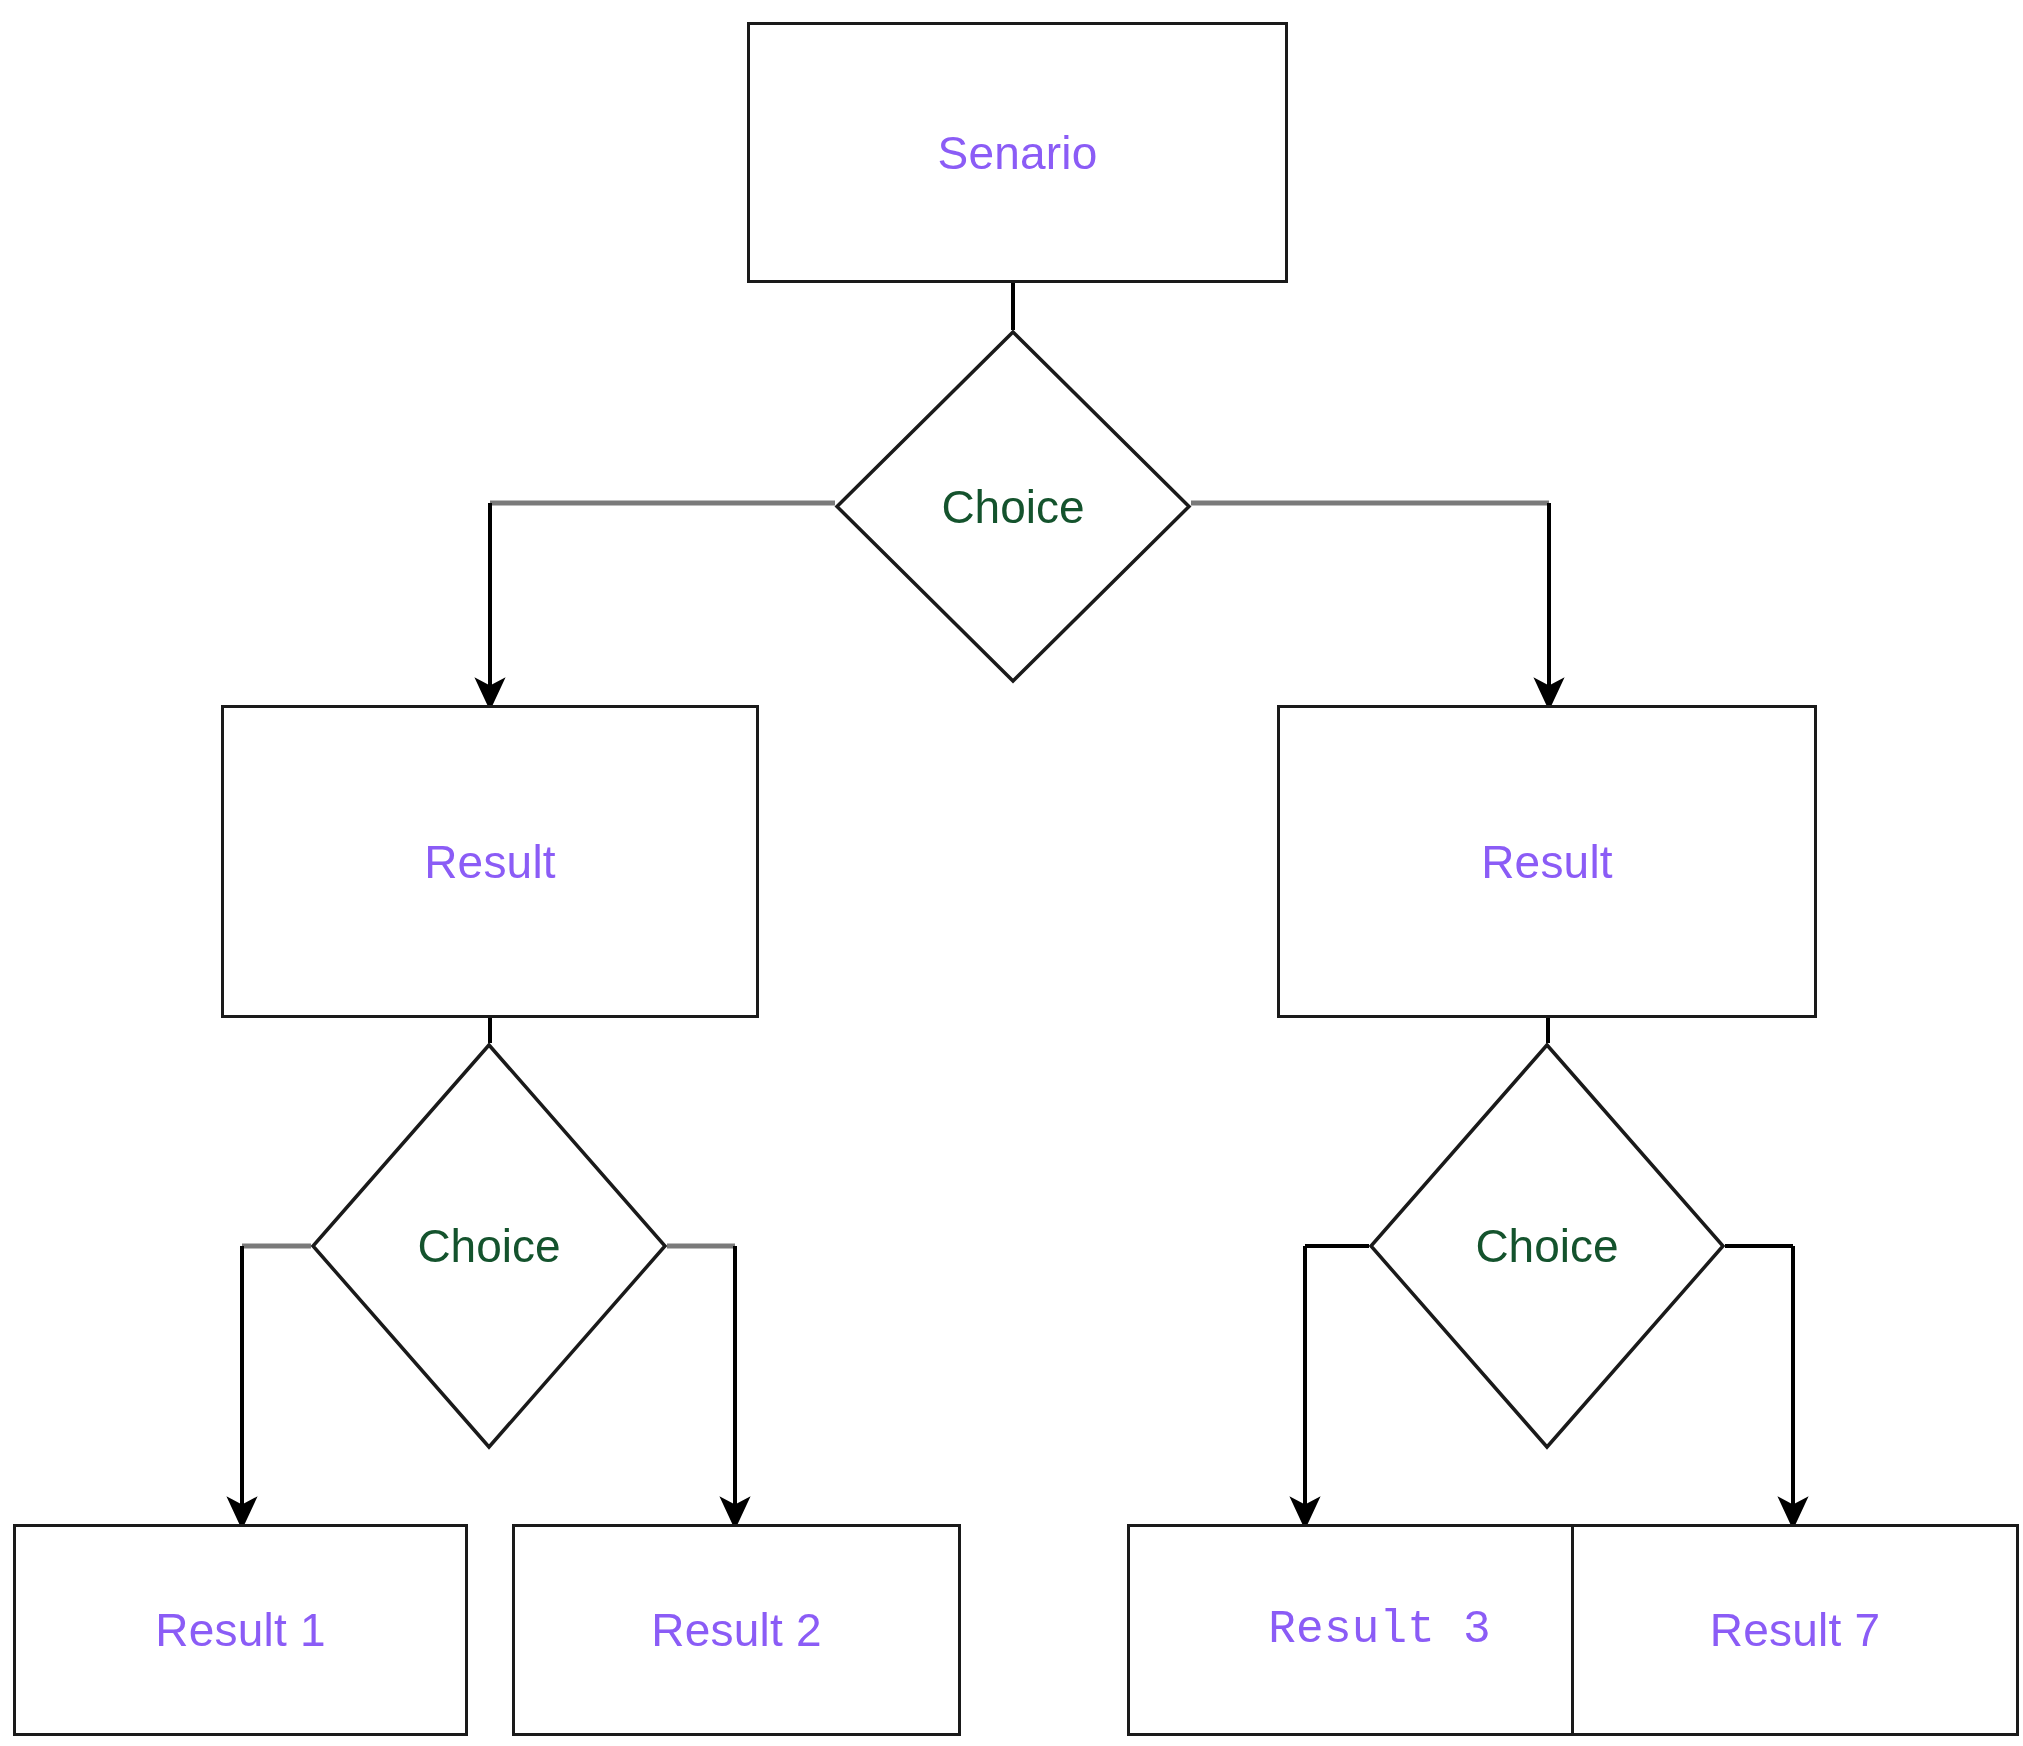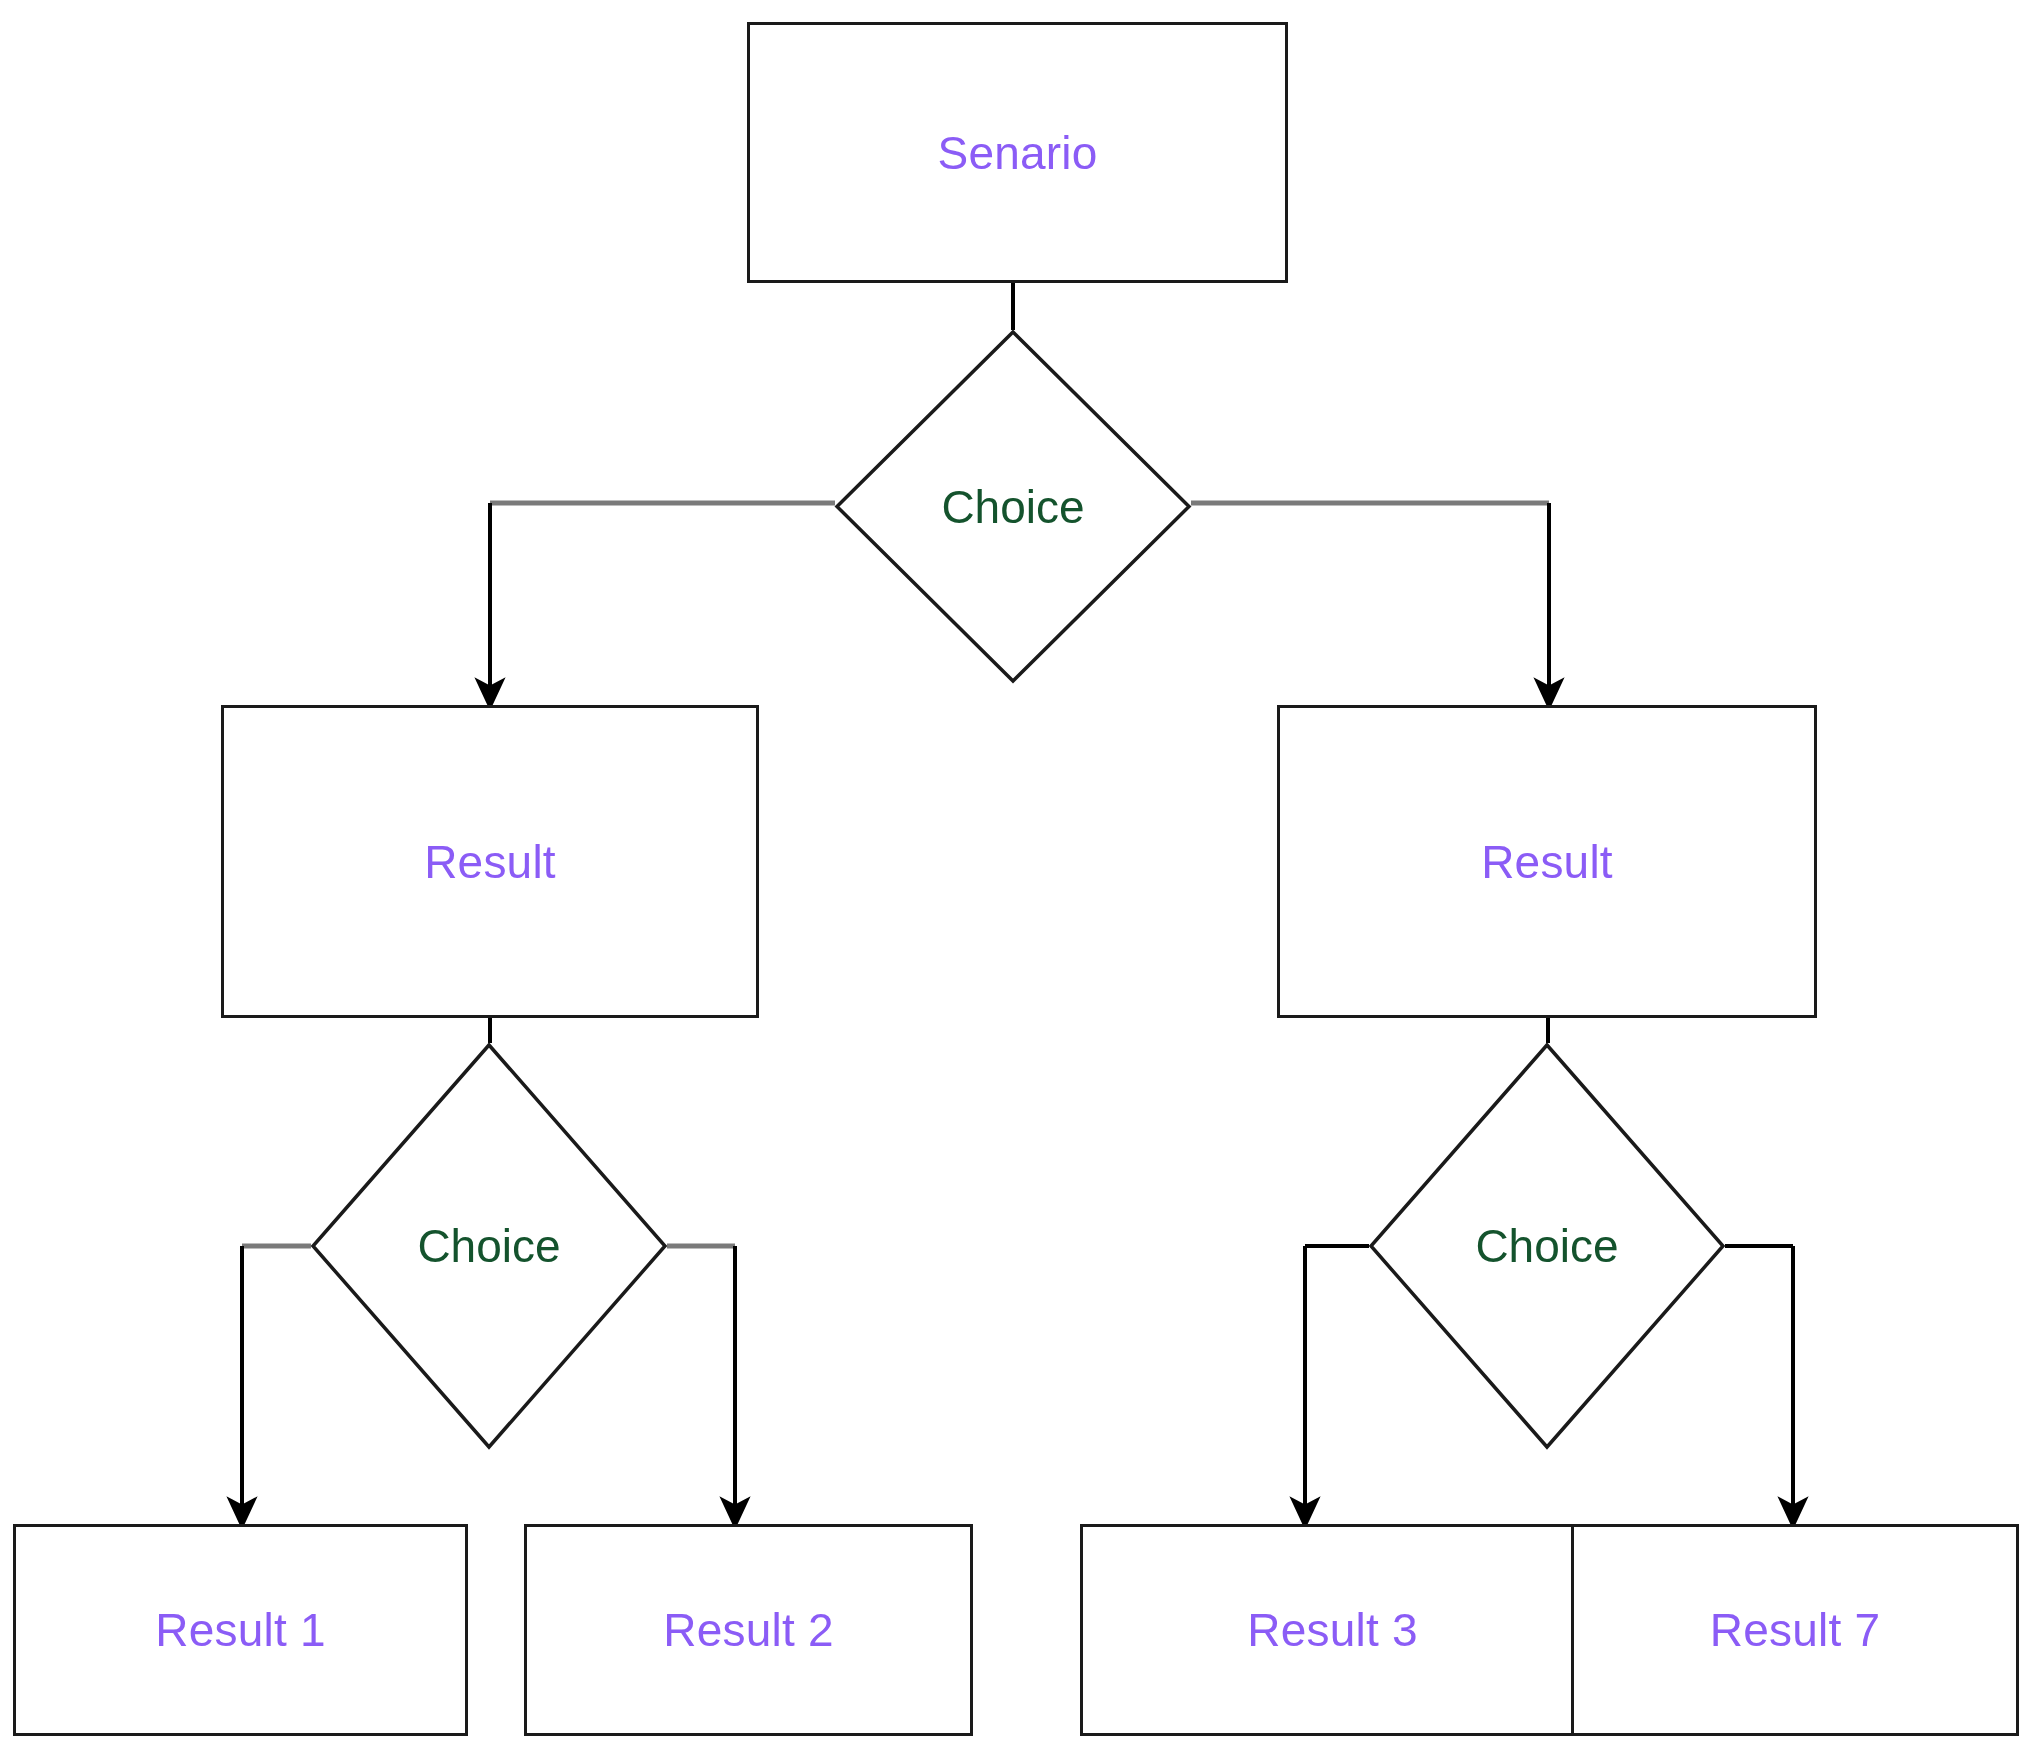--- a/index.html
+++ b/index.html
@@ -108,25 +108,25 @@
   </div>
 
   <div class="node rect" style="left:1277px; top:705px; width:540px; height:313px;">
     <span class="label">Result</span>
   </div>
 
   <div class="node rect" style="left:13px; top:1524px; width:455px; height:212px;">
     <span class="label">Result 1</span>
   </div>
 
-  <div class="node rect" style="left:524px; top:1524px; width:449px; height:212px;">
+  <div class="node rect" style="left:512px; top:1524px; width:449px; height:212px;">
     <span class="label">Result 2</span>
   </div>
 
-  <div class="node rect" style="left:1080px; top:1524px; width:505px; height:212px;">
+  <div class="node rect" style="left:1127px; top:1524px; width:505px; height:212px;font-family:Liberation Mono, monospace;">
     <span class="label">Result 3</span>
   </div>
 
   <div class="node rect" style="left:1571px; top:1524px; width:448px; height:212px;">
     <span class="label">Result 7</span>
   </div>
 
   <div class="diamond-wrap" style="left:835px; top:330px; width:356px; height:353px;">
     <svg width="356" height="353" viewBox="0 0 356 353">
       <polygon points="178,2 354,176.5 178,351 2,176.5" fill="#ffffff" stroke="#1a1a1a" stroke-width="3.5"></polygon>

